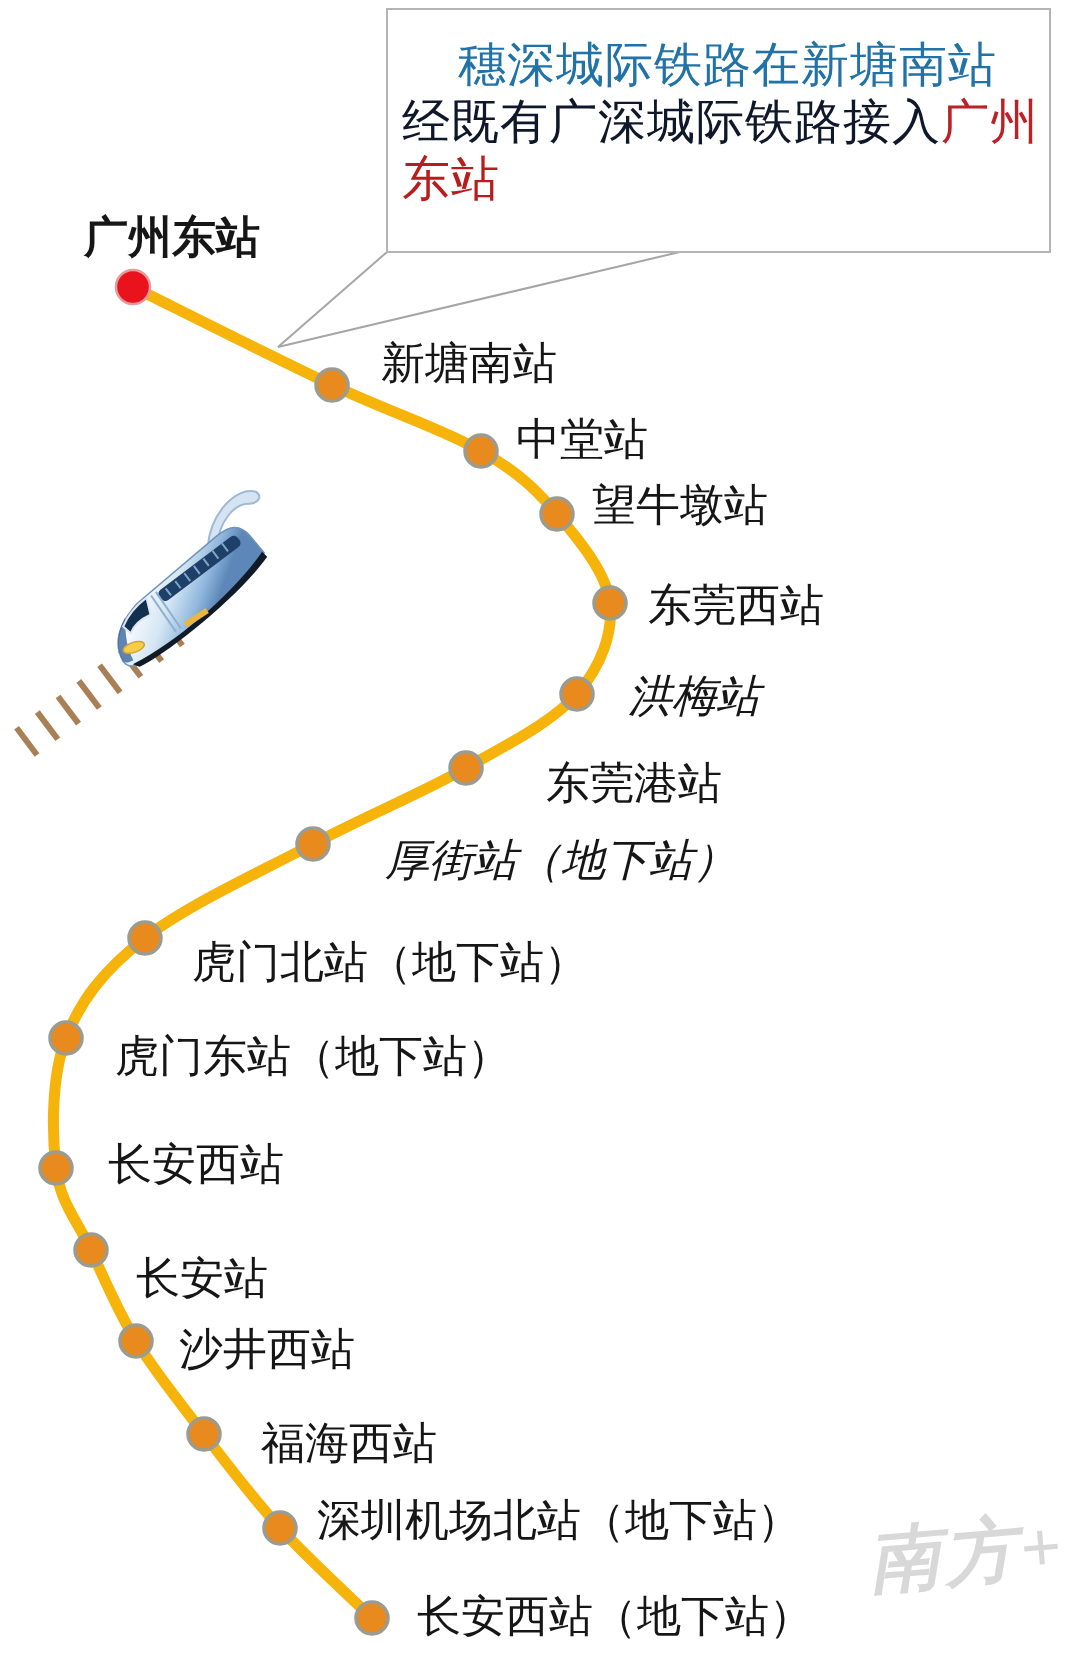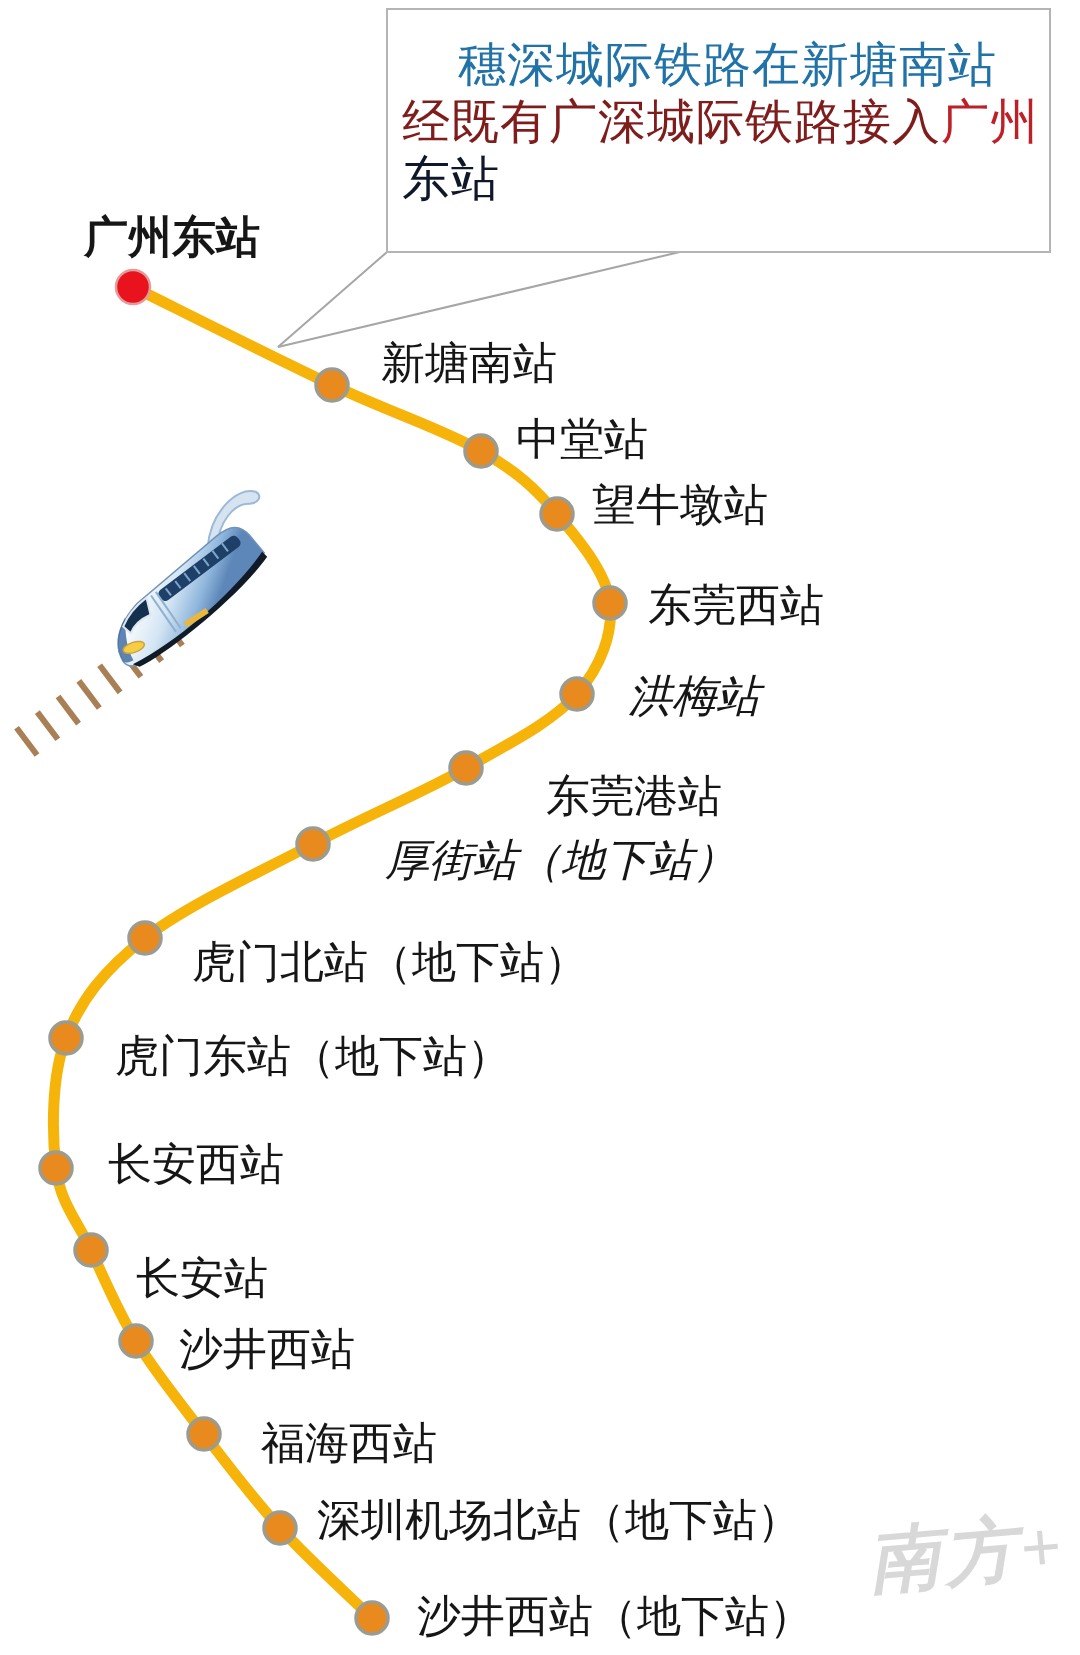--- a/index.html
+++ b/index.html
@@ -116,38 +116,38 @@
         <circle cx="91" cy="1250" r="16" fill="#e98a1e" stroke="#9b9b90" stroke-width="3.5"></circle>
         <circle cx="136" cy="1341" r="16" fill="#e98a1e" stroke="#9b9b90" stroke-width="3.5"></circle>
         <circle cx="204" cy="1434" r="16" fill="#e98a1e" stroke="#9b9b90" stroke-width="3.5"></circle>
         <circle cx="280" cy="1528" r="16" fill="#e98a1e" stroke="#9b9b90" stroke-width="3.5"></circle>
         <circle cx="372" cy="1618" r="16" fill="#e98a1e" stroke="#9b9b90" stroke-width="3.5"></circle>
       </g>
   </svg>
 
   <div class="callout">
     <div class="cline indent"><span class="blue" style="color: rgb(33, 115, 167);">穗深城际铁路在新塘南站</span></div>
-    <div class="cline"><span class="blue" style="color: #7f1d1d;">经既有广深城际铁路接入</span><span class="red" style="color: rgb(189, 33, 39);">广州</span></div>
-    <div class="cline"><span class="red" style="color: #0f172a;">东站</span></div>
+    <div class="cline"><span class="blue" style="color: #0f172a;">经既有广深城际铁路接入</span><span class="red" style="color: rgb(189, 33, 39);">广州</span></div>
+    <div class="cline"><span class="red" style="color: #b91c1c;">东站</span></div>
   </div>
 
   <div id="labels-layer">
       <div class="station-label" style="left: 84px; top: 238px; font-weight: bold;">广州东站</div>
       <div class="station-label" style="left: 381px; top: 364px;">新塘南站</div>
       <div class="station-label" style="left: 516px; top: 440px;">中堂站</div>
       <div class="station-label" style="left: 592px; top: 506px;">望牛墩站</div>
       <div class="station-label" style="left: 648px; top: 606px;">东莞西站</div>
       <div class="station-label" style="left: 628px; top: 697px; font-style: italic;">洪梅站</div>
-      <div class="station-label" style="left: 546px; top: 784px; margin-top: 13px;">东莞港站</div>
+      <div class="station-label" style="left: 546px; top: 784px;">东莞港站</div>
       <div class="station-label" style="left: 385px; top: 861px; font-style: italic;">厚街站（地下站）</div>
       <div class="station-label" style="left: 192px; top: 963px;">虎门北站（地下站）</div>
       <div class="station-label" style="left: 115px; top: 1057px;">虎门东站（地下站）</div>
       <div class="station-label" style="left: 108px; top: 1165px;">长安西站</div>
       <div class="station-label" style="left: 136px; top: 1255px; margin-top: 24px;">长安站</div>
       <div class="station-label" style="left: 179px; top: 1350px;">沙井西站</div>
       <div class="station-label" style="left: 261px; top: 1444px;">福海西站</div>
       <div class="station-label" style="left: 317px; top: 1521px;">深圳机场北站（地下站）</div>
-      <div class="station-label" style="left: 417px; top: 1617px;">沙井西站（地下站）</div>
+      <div class="station-label" style="left: 417px; top: 1617px;">长安西站（地下站）</div>
     </div>
 
   <div class="watermark" style="color: rgb(216, 216, 216);">南方+</div>
 
 </div>
 
 </body></html>

